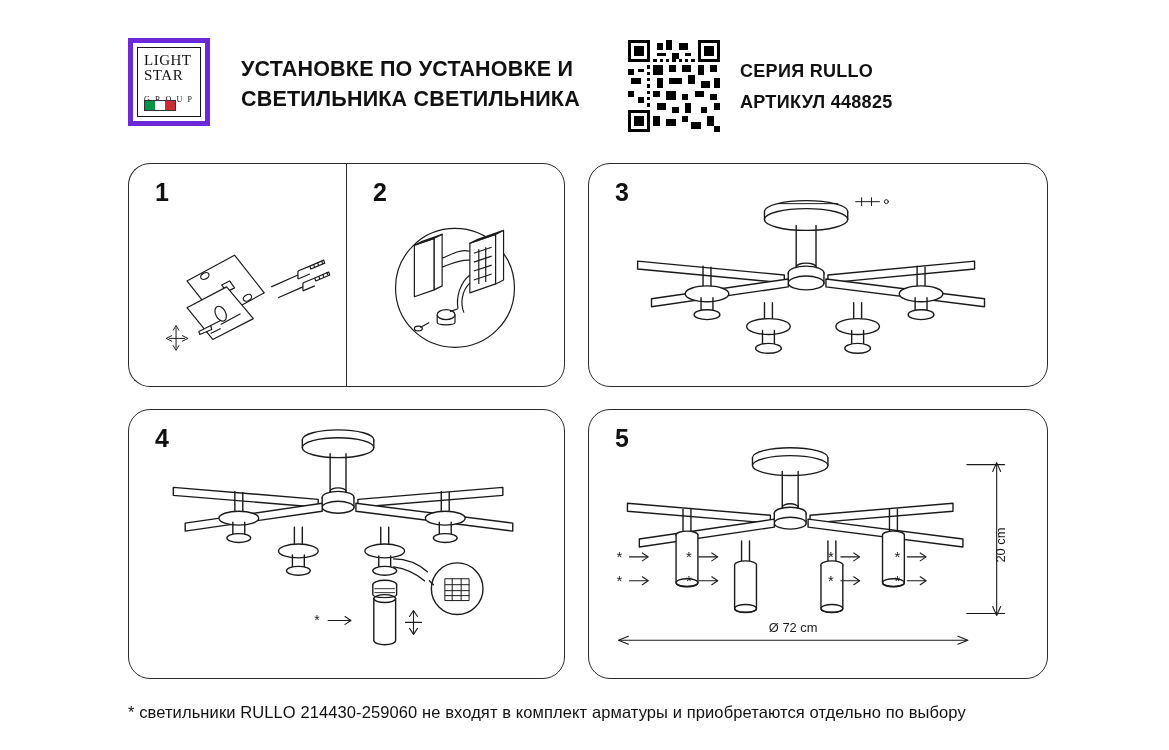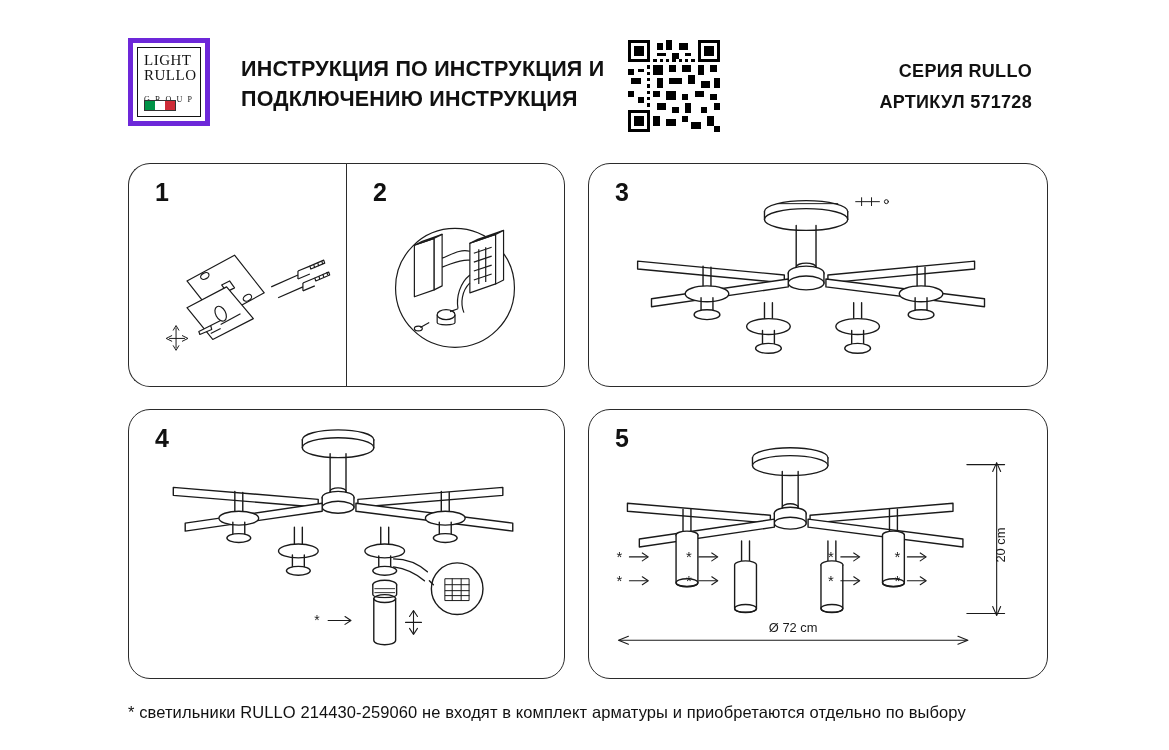--- a/index.html
+++ b/index.html
@@ -93,24 +93,24 @@
     position: absolute;
     left: 500px;
     top: 2px;
     width: 92px;
     height: 92px;
   }
   .qr svg { display:block; }
 
   .series-block {
     position: absolute;
-    right: 16px;
+    right: 8px;
     top: 18px;
     width: 300px;
-    text-align: right;
+    text-align: left;
   }
   .series-line {
     font-size: 18px;
     font-weight: bold;
     line-height: 31px;
     letter-spacing: 0.3px;
     color: #111;
   }
 
   
@@ -152,33 +152,33 @@
 </head>
 <body>
 
 <div class="page">
 
   <div class="header">
 
     <div class="logo-box">
       <div class="logo-inner">
         <div class="logo-line">LIGHT</div>
-        <div class="logo-line">RULLO</div>
+        <div class="logo-line">STAR</div>
         <div class="logo-group">G R O U P</div>
         <div class="flag">
           <i style="background:#009246"></i>
             <i style="background:#ffffff"></i>
             <i style="background:#ce2b37"></i>
         </div>
       </div>
     </div>
 
     <div class="title-block">
-      <div class="title-line">ИНСТРУКЦИЯ ПО ИНСТРУКЦИЯ И</div>
-      <div class="title-line">ПОДКЛЮЧЕНИЮ ИНСТРУКЦИЯ</div>
+      <div class="title-line">УСТАНОВКЕ ПО УСТАНОВКЕ И</div>
+      <div class="title-line">СВЕТИЛЬНИКА СВЕТИЛЬНИКА</div>
     </div>
 
     <div class="qr">
       <svg viewBox="0 0 29 29" shape-rendering="crispEdges">
         <rect width="29" height="29" fill="#fff"></rect>
         <g fill="#000">
 
           <rect x="0" y="0" width="7" height="7"></rect>
             <rect x="1" y="1" width="5" height="5" fill="#fff"></rect>
             <rect x="2" y="2" width="3" height="3"></rect>
@@ -242,21 +242,21 @@
             <rect x="17" y="24" width="2" height="2"></rect>
             <rect x="20" y="26" width="3" height="2"></rect>
             <rect x="25" y="24" width="2" height="3"></rect>
             <rect x="27" y="27" width="2" height="2"></rect>
         </g>
       </svg>
     </div>
 
     <div class="series-block">
       <div class="series-line">СЕРИЯ RULLO</div>
-      <div class="series-line">АРТИКУЛ 571728</div>
+      <div class="series-line">АРТИКУЛ 448825</div>
     </div>
   </div>
 
   <div class="panel" id="panel-1">
     <div class="panel-num">1</div>
     <div class="art">
       <svg viewBox="0 0 219 224">
         <g fill="none" stroke="#1a1a1a" stroke-width="1.2" stroke-linejoin="round">
 
           <path d="M58 118 L106 92 L136 130 L88 156 Z" fill="#fff"></path>

